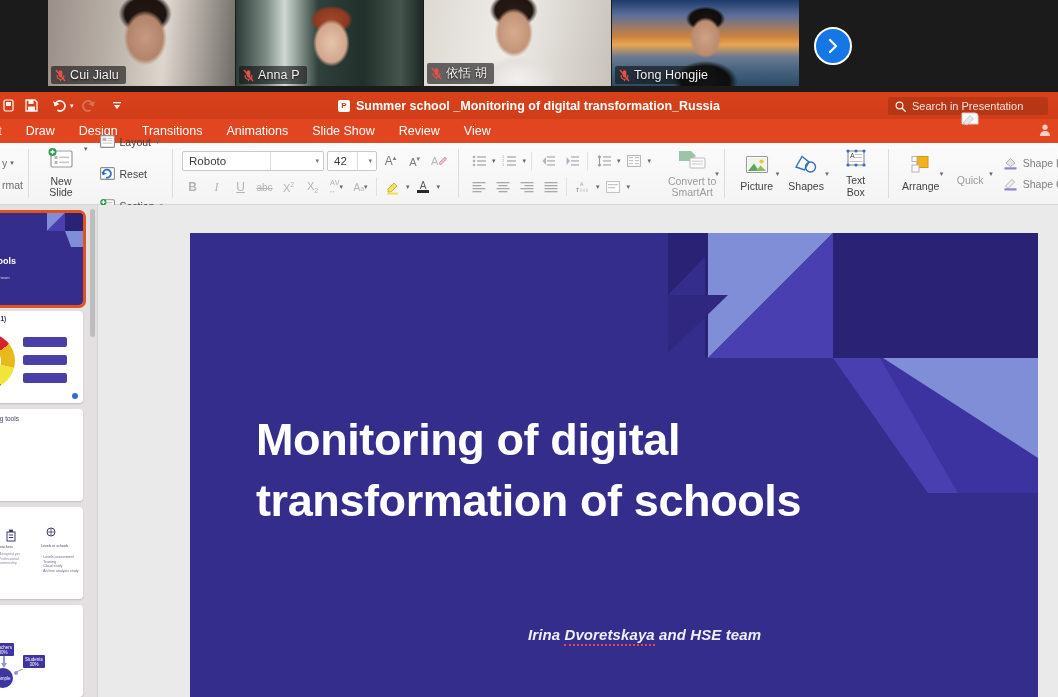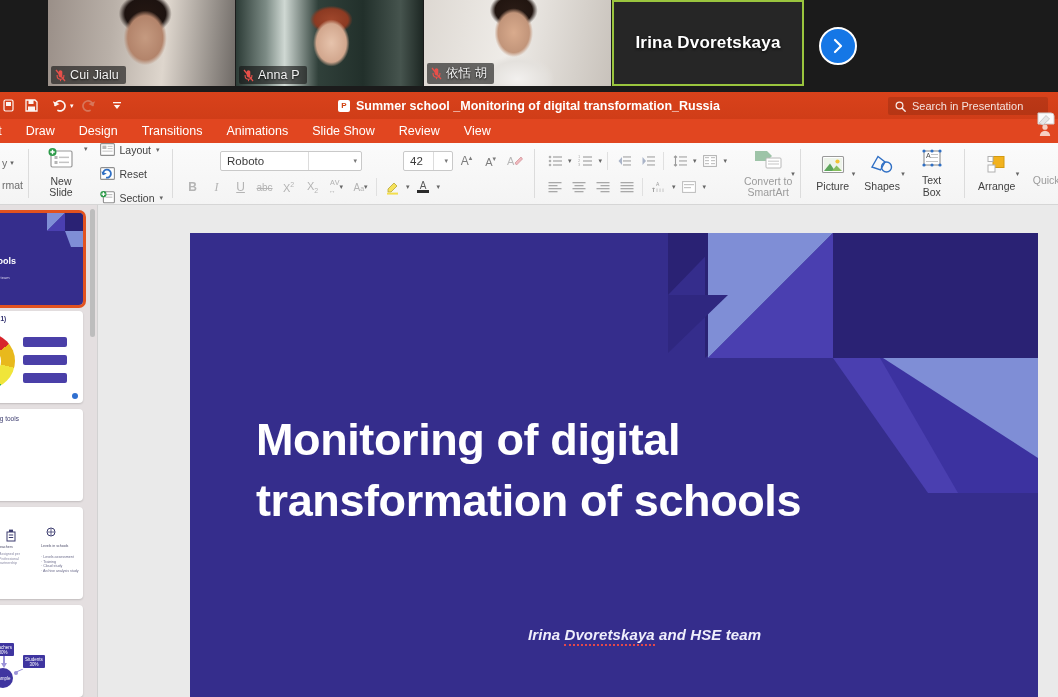--- a/index.html
+++ b/index.html
@@ -148,21 +148,21 @@
   .bigbtn .gl { margin-bottom: 3px; }
   .caret-sm { font-size: 7px; color:#666; }
 
   .stack { display: flex; flex-direction: column; justify-content: center; gap: 4px; height: 62px; padding: 0 4px; }
   .stack-row { display: flex; align-items: center; gap: 5px; font-size: 10.5px; color: #3f3f3f; }
 
   .fontrow { display: flex; align-items: center; gap: 3px; }
   .combo {
     height: 20px; border: 1px solid #c9c9c9; background: #fff; border-radius: 2px;
     display: flex; align-items: center; justify-content: space-between;
-    padding: 0 4px 1px 6px; font-size: 11.5px; color: #3a3a3a; margin-left: 38px;
+    padding: 0 4px 1px 6px; font-size: 11.5px; color: #3a3a3a;
   }
   .combo .cv { overflow: hidden; white-space: nowrap; }
   .combo .sep { width: 1px; height: 18px; background: #dcdcdc; margin-left: 4px; }
   .combo .ar { font-size: 7px; color: #777; padding-left: 4px; }
   .fname { width: 142px; }
   .fsize { width: 50px; }
 
   .tbtn {
     min-width: 21px; height: 20px; display: flex; align-items: center; justify-content: center;
     font-size: 12px; color: #7c7c7c; border-radius: 2px; padding: 0 2px;
@@ -272,24 +272,33 @@
         <svg class="mute-icon" viewBox="0 0 11 13">
           <path d="M5.5 1.2c-1 0-1.8.8-1.8 1.8v3.6c0 1 .8 1.8 1.8 1.8s1.8-.8 1.8-1.8V3c0-1-.8-1.8-1.8-1.8z" fill="#e8504a"></path>
           <path d="M2.1 6.1v.7a3.4 3.4 0 0 0 6.8 0v-.7" stroke="#e8504a" stroke-width="1.1" fill="none"></path>
           <path d="M5.5 10.2v2" stroke="#e8504a" stroke-width="1.1"></path>
           <path d="M1 1 L10 12" stroke="#e8504a" stroke-width="1.3"></path>
         </svg>
         <span>依恬 胡</span>
       </div>
     </div>
 
-
-    <div class="tile tile-active">
-      <span class="speaker-name">Irina Dvoretskaya</span>
+    <div class="tile">
+      <div class="bg bg-tong"></div>
+      <div class="name">
+        <svg class="mute-icon" viewBox="0 0 11 13">
+          <path d="M5.5 1.2c-1 0-1.8.8-1.8 1.8v3.6c0 1 .8 1.8 1.8 1.8s1.8-.8 1.8-1.8V3c0-1-.8-1.8-1.8-1.8z" fill="#e8504a"></path>
+          <path d="M2.1 6.1v.7a3.4 3.4 0 0 0 6.8 0v-.7" stroke="#e8504a" stroke-width="1.1" fill="none"></path>
+          <path d="M5.5 10.2v2" stroke="#e8504a" stroke-width="1.1"></path>
+          <path d="M1 1 L10 12" stroke="#e8504a" stroke-width="1.3"></path>
+        </svg>
+        <span>Tong Hongjie</span>
+      </div>
     </div>
+
 
     <div class="next-btn">
       <svg width="14" height="16" viewBox="0 0 14 16">
         <path d="M4 2 L10 8 L4 14" stroke="#ffffff" stroke-width="2.2" fill="none" stroke-linecap="round" stroke-linejoin="round"></path>
       </svg>
     </div>
   </div>
 
   <div class="ppt">
 
@@ -387,21 +396,21 @@
                 <circle cx="5.5" cy="4" r="4" fill="#2e9b4a"></circle>
                 <path d="M5.5 1.8v4.4M3.3 4h4.4" stroke="#fff" stroke-width="1.4"></path>
               </svg>
             </span>
             <span>New</span>
             <span>Slide</span>
           </div>
           <span class="caret-sm" style="margin-left:-4px;">▾</span>
         </div>
 
-        <div class="stack" style="gap:11px;margin-left:8px;">
+        <div class="stack" style="gap:19px;margin-left:8px;">
           <div class="stack-row">
             <svg width="15" height="13" viewBox="0 0 15 13">
               <rect x="0.6" y="0.6" width="13.8" height="11.8" rx="1" fill="#fff" stroke="#8f8f8f" stroke-width="1.1"></rect>
               <rect x="2.4" y="2.6" width="4" height="3.4" fill="#b9b9b9"></rect>
               <rect x="7.6" y="2.8" width="5" height="1.1" fill="#c9c9c9"></rect>
               <rect x="7.6" y="5" width="5" height="1.1" fill="#c9c9c9"></rect>
               <rect x="2.4" y="7.6" width="10.2" height="1.1" fill="#c9c9c9"></rect>
             </svg>
             <span>Layout</span>
             <span class="caret-sm">▾</span>

